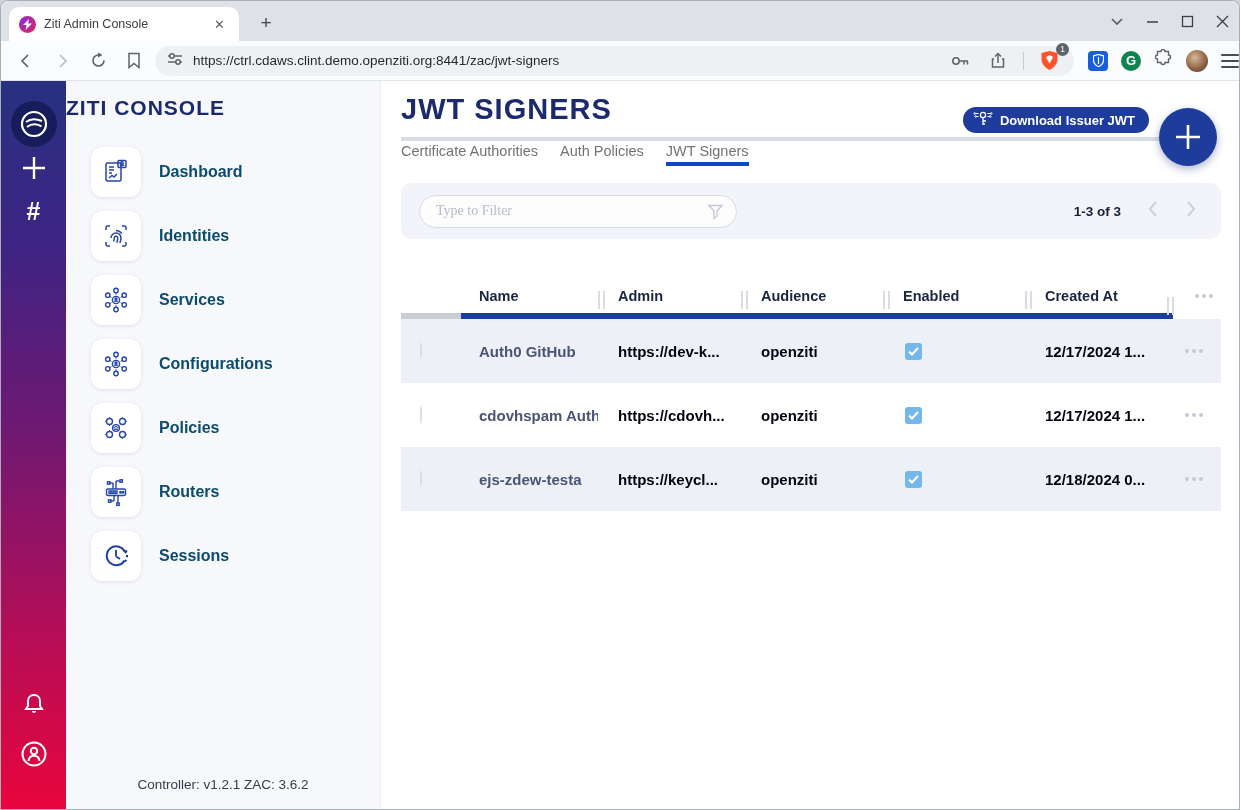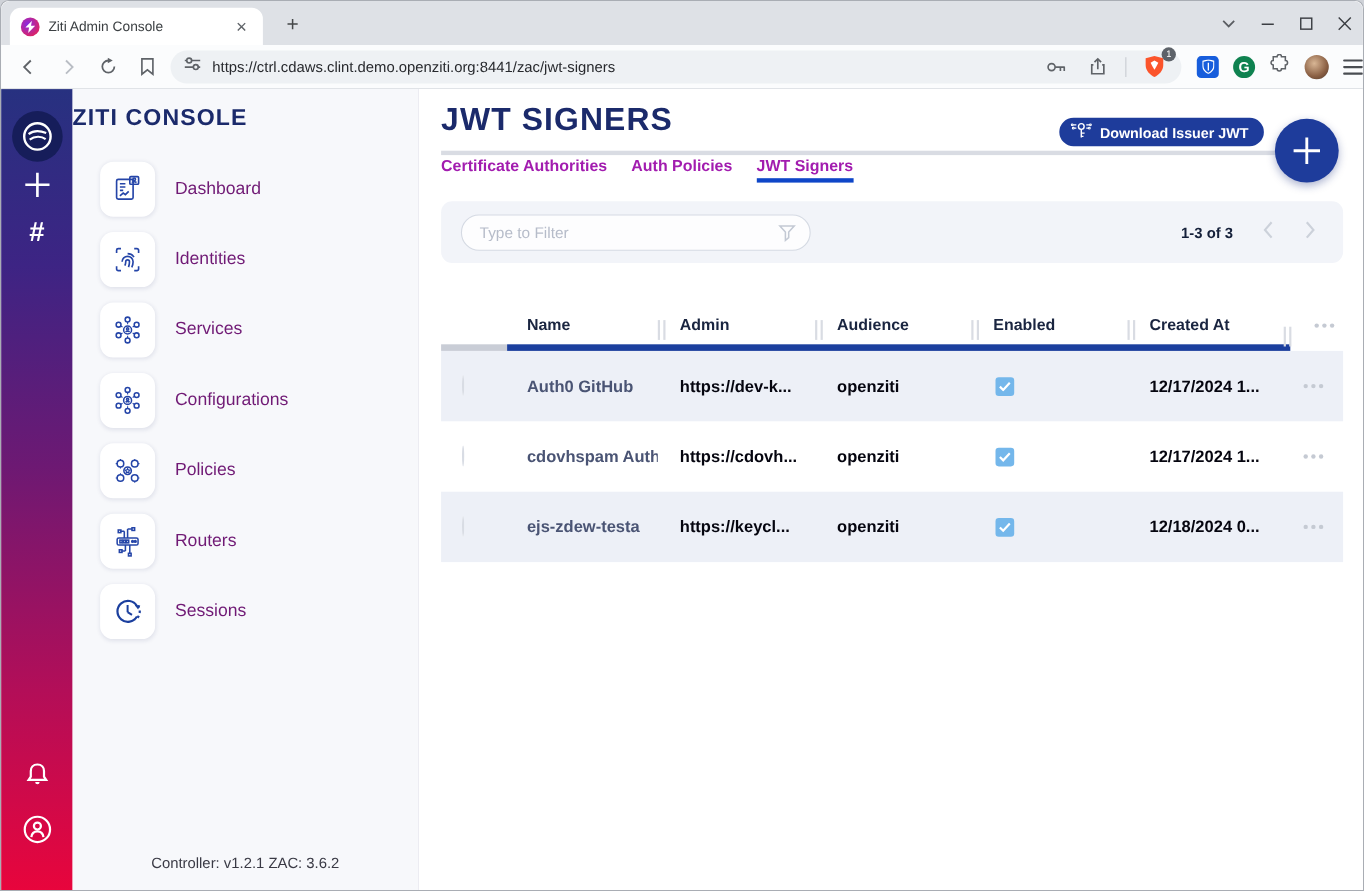--- a/index.html
+++ b/index.html
@@ -52,41 +52,41 @@
                 background:#161d5a; display:flex; align-items:center; justify-content:center; }
   .mini-item { position:absolute; left:0; width:65px; display:flex; justify-content:center; color:#fff; }
   .hash-glyph { font-size:25px; font-weight:700; color:#fff; }
 
   .sidebar { width:315px; flex:0 0 auto; background:#f7f8fb; border-right:1px solid #ececf2; position:relative; }
   .sidebar-title { margin-top:15px; text-align:left; font-size:21px; font-weight:900; letter-spacing:1px; color:#1b2a6b; }
   .menu { margin-top:20px; }
   .menu-item { display:flex; align-items:center; gap:18px; padding:7px 0 7px 25px; cursor:pointer; }
   .menu-icon-box { width:50px; height:50px; background:#fff; border-radius:12px; box-shadow:0 1px 4px rgba(20,30,90,.10);
                    display:flex; align-items:center; justify-content:center; flex:0 0 auto; }
-  .menu-label { font-size:16px; font-weight:400; color:#701a75; }
+  .menu-label { font-size:16px; font-weight:700; color:#0c4a6e; }
   .sidebar-footer { position:absolute; bottom:18px; width:100%; text-align:center; font-size:13.5px; color:#3a3a45; }
 
   .content { position:relative; flex:1; background:#fff; }
   .page-title { position:absolute; left:20px; top:12px; font-size:29px; font-weight:900; letter-spacing:1px; color:#1b2a6b; }
   .download-btn { position:absolute; right:90px; top:26px; height:26px; background:#1e3c9b; border-radius:13px;
                   display:flex; align-items:center; gap:7px; padding:0 14px 0 10px; color:#fff;
                   font-size:13px; font-weight:700; cursor:pointer; }
   .add-btn { position:absolute; right:22px; top:27px; width:58px; height:58px; border-radius:50%; background:#1e3c9b;
              color:#fff; display:flex; align-items:center; justify-content:center; box-shadow:0 3px 8px rgba(20,40,120,.35);
              z-index:5; cursor:pointer; }
   .header-rule { position:absolute; left:20px; top:56px; width:765px; height:4px; background:#d9dce3; }
   .tabs { position:absolute; left:20px; top:62px; display:flex; gap:22px; }
-  .tabs .tab-item { font-size:14.5px; font-weight:700; color:#a21caf; padding-bottom:7px; cursor:pointer; position:relative; }
+  .tabs .tab-item { font-size:14.5px; font-weight:400; color:#737373; padding-bottom:7px; cursor:pointer; position:relative; }
   .tabs .tab-item.active::after { content:""; position:absolute; left:0; right:0; bottom:0; height:4px; background:#0e46c8; }
 
   .filter-card { position:absolute; left:20px; top:102px; width:820px; height:56px; background:#f2f4f9; border-radius:10px;
                  display:flex; align-items:center; padding:0 18px; }
   .filter-input-wrap { position:relative; width:318px; height:33px; }
   .filter-input { width:100%; height:100%; border:1px solid #d5dae3; border-radius:17px; background:#fdfdfe;
-                  padding:0 40px 0 16px; font-size:14px; color:#333; outline:none; font-family:Liberation Sans, sans-serif; }
+                  padding:0 40px 0 16px; font-size:14px; color:#333; outline:none; font-family:Liberation Serif, serif; }
   .filter-input::placeholder { color:#b6bcc9; }
   .funnel { position:absolute; right:13px; top:8px; }
   .pager { margin-left:auto; display:flex; align-items:center; gap:26px; }
   .pager-label { font-size:13.5px; font-weight:700; color:#15203a; }
   .pager-arrows { display:flex; gap:26px; margin-right:6px; }
 
   .table { position:absolute; left:20px; top:198px; width:820px; }
   .trow { display:grid; grid-template-columns:58px 139px 143px 142px 142px 142px 54px; align-items:center; }
   .thead { height:34px; }
   .th { font-size:14.5px; font-weight:700; color:#1a2540; padding-left:20px; position:relative; }

